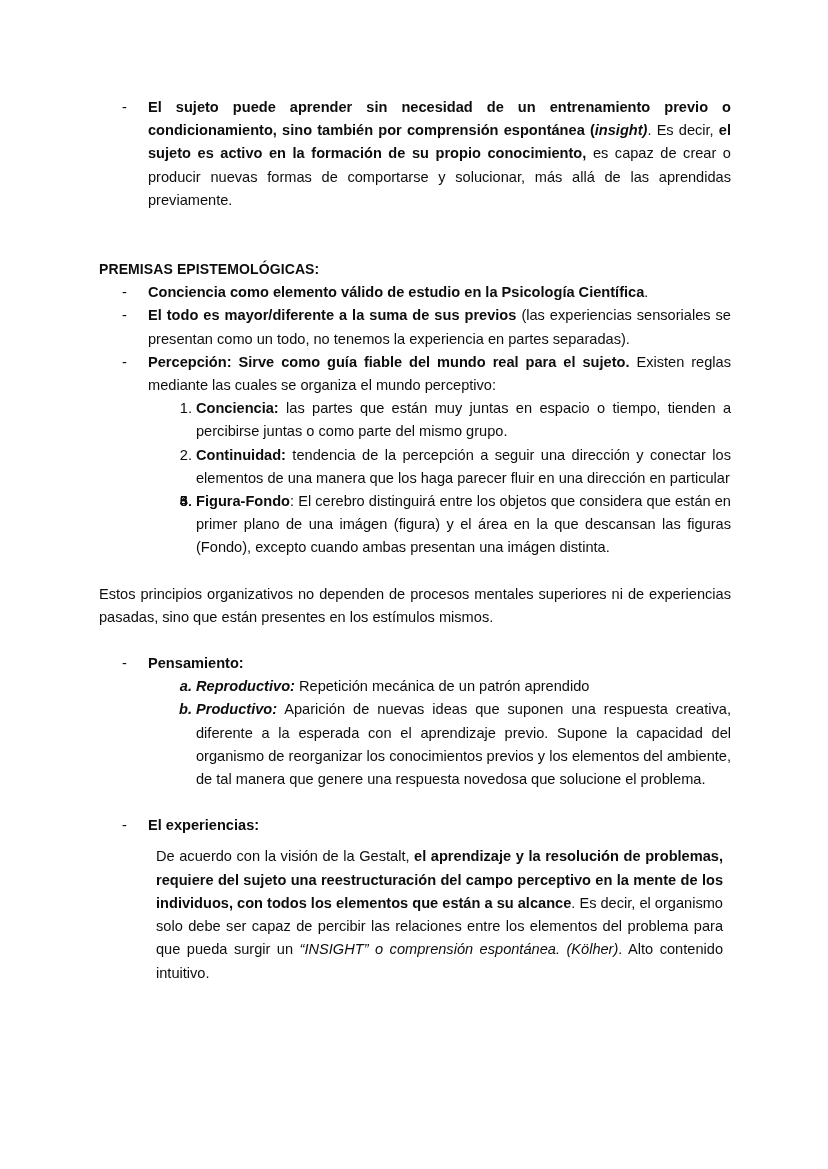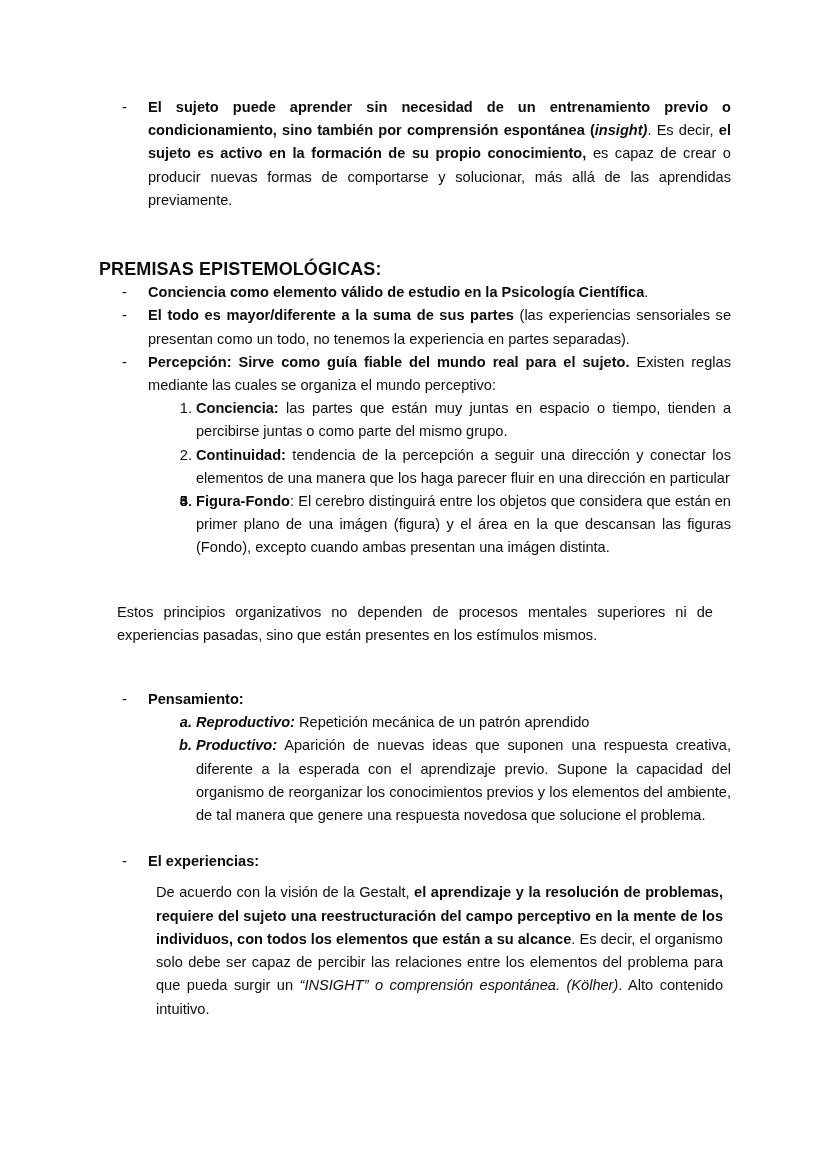--- a/index.html
+++ b/index.html
@@ -28,30 +28,30 @@
     font-size: 14.6px;
     line-height: 23.2px;
     text-align: justify;
     text-justify: inter-word;
     -webkit-hyphens: none;
     hyphens: none;
   }
 
   
   .para {
-    margin: 18px;
+    margin: 0;
     text-align: justify;
   }
   .spacer-lg { height: 46px; }
   .spacer-md { height: 23px; }
 
   .section-title {
     margin: 0;
     font-weight: bold;
-    font-size: 18px;
+    font-size: 14px;
     line-height: 23.2px;
     text-align: left;
     letter-spacing: 0.1px;
   }
 
   
   .dash-list {
     margin: 0;
     padding: 0;
     list-style: none;
@@ -138,21 +138,21 @@
 
     <p class="section-title">PREMISAS EPISTEMOLÓGICAS:</p>
 
     <ul class="dash-list">
       <li class="dash-item">
         <span class="marker">-</span>
         <span class="content"><b>Conciencia como elemento válido de estudio en la Psicología Científica</b><span>.</span></span>
       </li>
       <li class="dash-item">
         <span class="marker">-</span>
-        <span class="content"><b>El todo es mayor/diferente a la suma de sus partes</b><span> (las experiencias sensoriales se presentan como un todo, no tenemos la experiencia en partes separadas).</span></span>
+        <span class="content"><b>El todo es mayor/diferente a la suma de sus previos</b><span> (las experiencias sensoriales se presentan como un todo, no tenemos la experiencia en partes separadas).</span></span>
       </li>
       <li class="dash-item">
         <span class="marker">-</span>
         <span class="content"><b>Percepción: Sirve como guía fiable del mundo real para el sujeto.</b><span> Existen reglas mediante las cuales se organiza el mundo perceptivo:</span></span>
       </li>
     </ul>
 
     <ol class="num-list">
       <li class="num-item">
         <span class="marker">1.</span>

